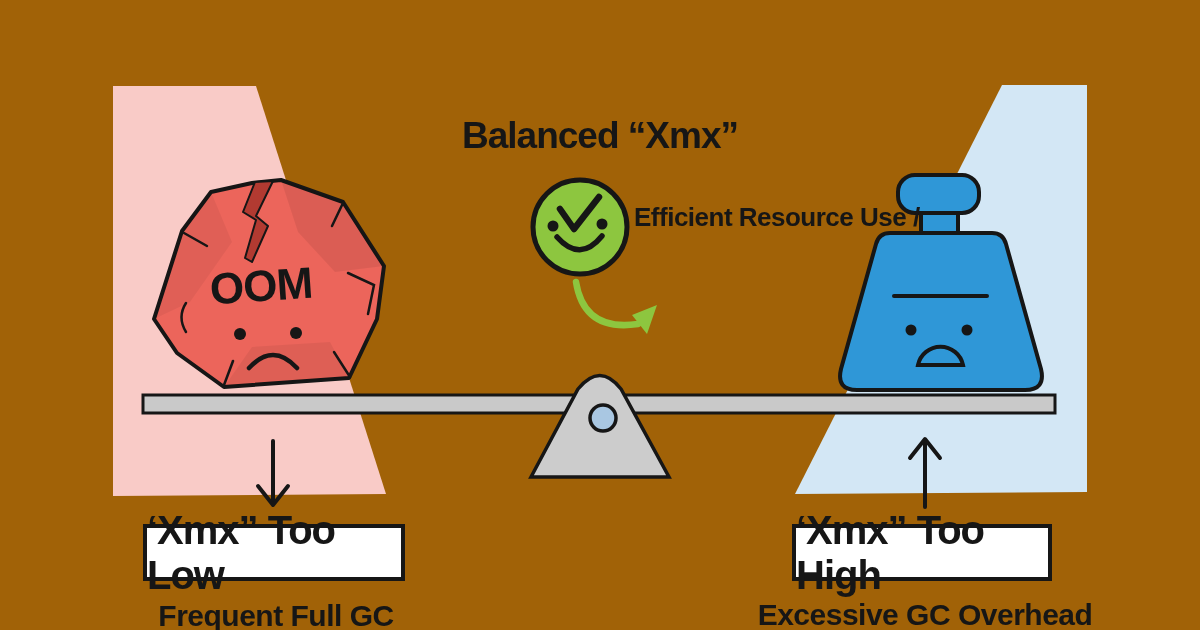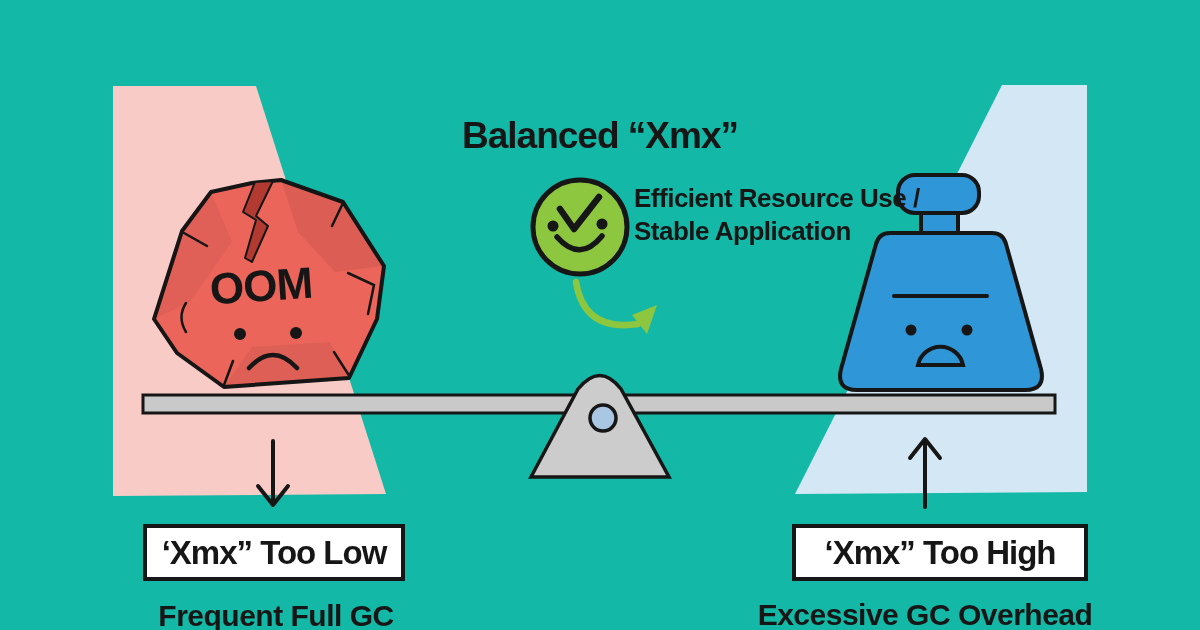--- a/index.html
+++ b/index.html
@@ -1,18 +1,18 @@
 <!DOCTYPE html>
 <html style="--pink_bg: #f9cbc7; --blue_bg: #d3e7f5; --rock_red: #ec655b; --crack_red: #b23a31; --weight_blue: #2f97d7; --smiley_green: #8dc63f; --beam_gray: #c9c9c9; --fulcrum_gray: #cccccc; --pivot_blue: #a9c7e2; --ink: #161616;"><head>
 <meta charset="utf-8">
 <style>
   html,body{margin:0;padding:0;background:#e9e9e9;}
   .canvas{
     position:relative;width:1200px;height:630px;overflow:hidden;
-    background:#14b8a6;font-family:"Liberation Sans",sans-serif;color:var(--ink,#161616);
+    background:#a16207;font-family:"Liberation Sans",sans-serif;color:var(--ink,#161616);
   }
   .scene{position:absolute;left:0;top:0;}
   
   .pinkbg{fill:var(--pink_bg)}
   .bluebg{fill:var(--blue_bg)}
   .beam{fill:var(--beam_gray);stroke:var(--ink);stroke-width:3}
   .fulcrum{fill:var(--fulcrum_gray);stroke:var(--ink);stroke-width:3.5}
   .pivot{fill:var(--pivot_blue);stroke:var(--ink);stroke-width:3.5}
   .rock{fill:var(--rock_red);stroke:var(--ink);stroke-width:4;stroke-linejoin:round}
   .crack{fill:var(--crack_red);stroke:var(--ink);stroke-width:2;stroke-linejoin:round}
@@ -21,31 +21,31 @@
   .blue{fill:var(--weight_blue);stroke:var(--ink);stroke-width:4;stroke-linejoin:round}
   .green{fill:var(--smiley_green);stroke:var(--ink);stroke-width:5}
   .inkfill{fill:var(--ink);stroke:none}
   .inkline{fill:none;stroke:var(--ink);stroke-linecap:round}
   .greenline{fill:none;stroke:var(--smiley_green);stroke-width:6.5;stroke-linecap:round}
   .greenfill{fill:var(--smiley_green);stroke:none}
   
   .t{position:absolute;font-weight:bold;white-space:nowrap;line-height:1;}
   .center{transform:translateX(-50%);}
   .title{left:600px;top:117px;font-size:37px;letter-spacing:-1px;}
-  .benefit{left:634px;top:182px;font-size:26px;line-height:33px;letter-spacing:-0.5px;}
+  .benefit{left:634px;top:201px;font-size:26px;line-height:33px;letter-spacing:-0.5px;}
   .oom{left:261px;top:264px;font-size:44px;letter-spacing:-1px;transform:translateX(-50%) rotate(-4deg);}
   .swap{left:940px;top:251px;font-size:40px;letter-spacing:-0.5px;}
   .optimal{left:605px;top:497px;font-size:34px;line-height:39px;text-align:center;letter-spacing:-0.5px;}
   .labelbox{
     position:absolute;box-sizing:border-box;border:4px solid var(--ink);background:#fff;
     display:flex;align-items:center;justify-content:center;
-    font-weight:bold;font-size:33px;letter-spacing:-1px;
+    font-weight:bold;font-size:40px;letter-spacing:-1px;
   }
   .box-left{left:143px;top:524px;width:262px;height:57px;}
-  .box-right{left:792px;top:524px;width:296px;height:57px;}
+  .box-right{left:792px;top:524px;width:260px;height:57px;}
   .caption{font-size:30px;letter-spacing:-0.5px;}
   .cap-left{left:276px;top:601px;}
   .cap-right{left:925px;top:600px;text-align:right;}
 </style>
 </head>
 <body>
 
 <div class="canvas">
 
   <svg class="scene" width="1200" height="630" viewBox="0 0 1200 630">
@@ -108,21 +108,20 @@
     <g>
       <line class="inkline" style="stroke-width:4" x1="925" y1="443" x2="925" y2="507"></line>
       <polyline class="inkline" style="stroke-width:4;stroke-linejoin:round" points="910,458 925,439 940,458"></polyline>
     </g>
   </svg>
 
   <div class="t center title">Balanced “Xmx”</div>
 
   <div class="t benefit">
     <div>Efficient Resource Use /</div>
-    <div>Stable Application</div>
   </div>
 
   <div class="t oom">OOM</div>
 
 
   <div class="labelbox box-left">
     <span>‘Xmx” Too Low</span>
   </div>
   <div class="labelbox box-right">
     <span>‘Xmx” Too High</span>

